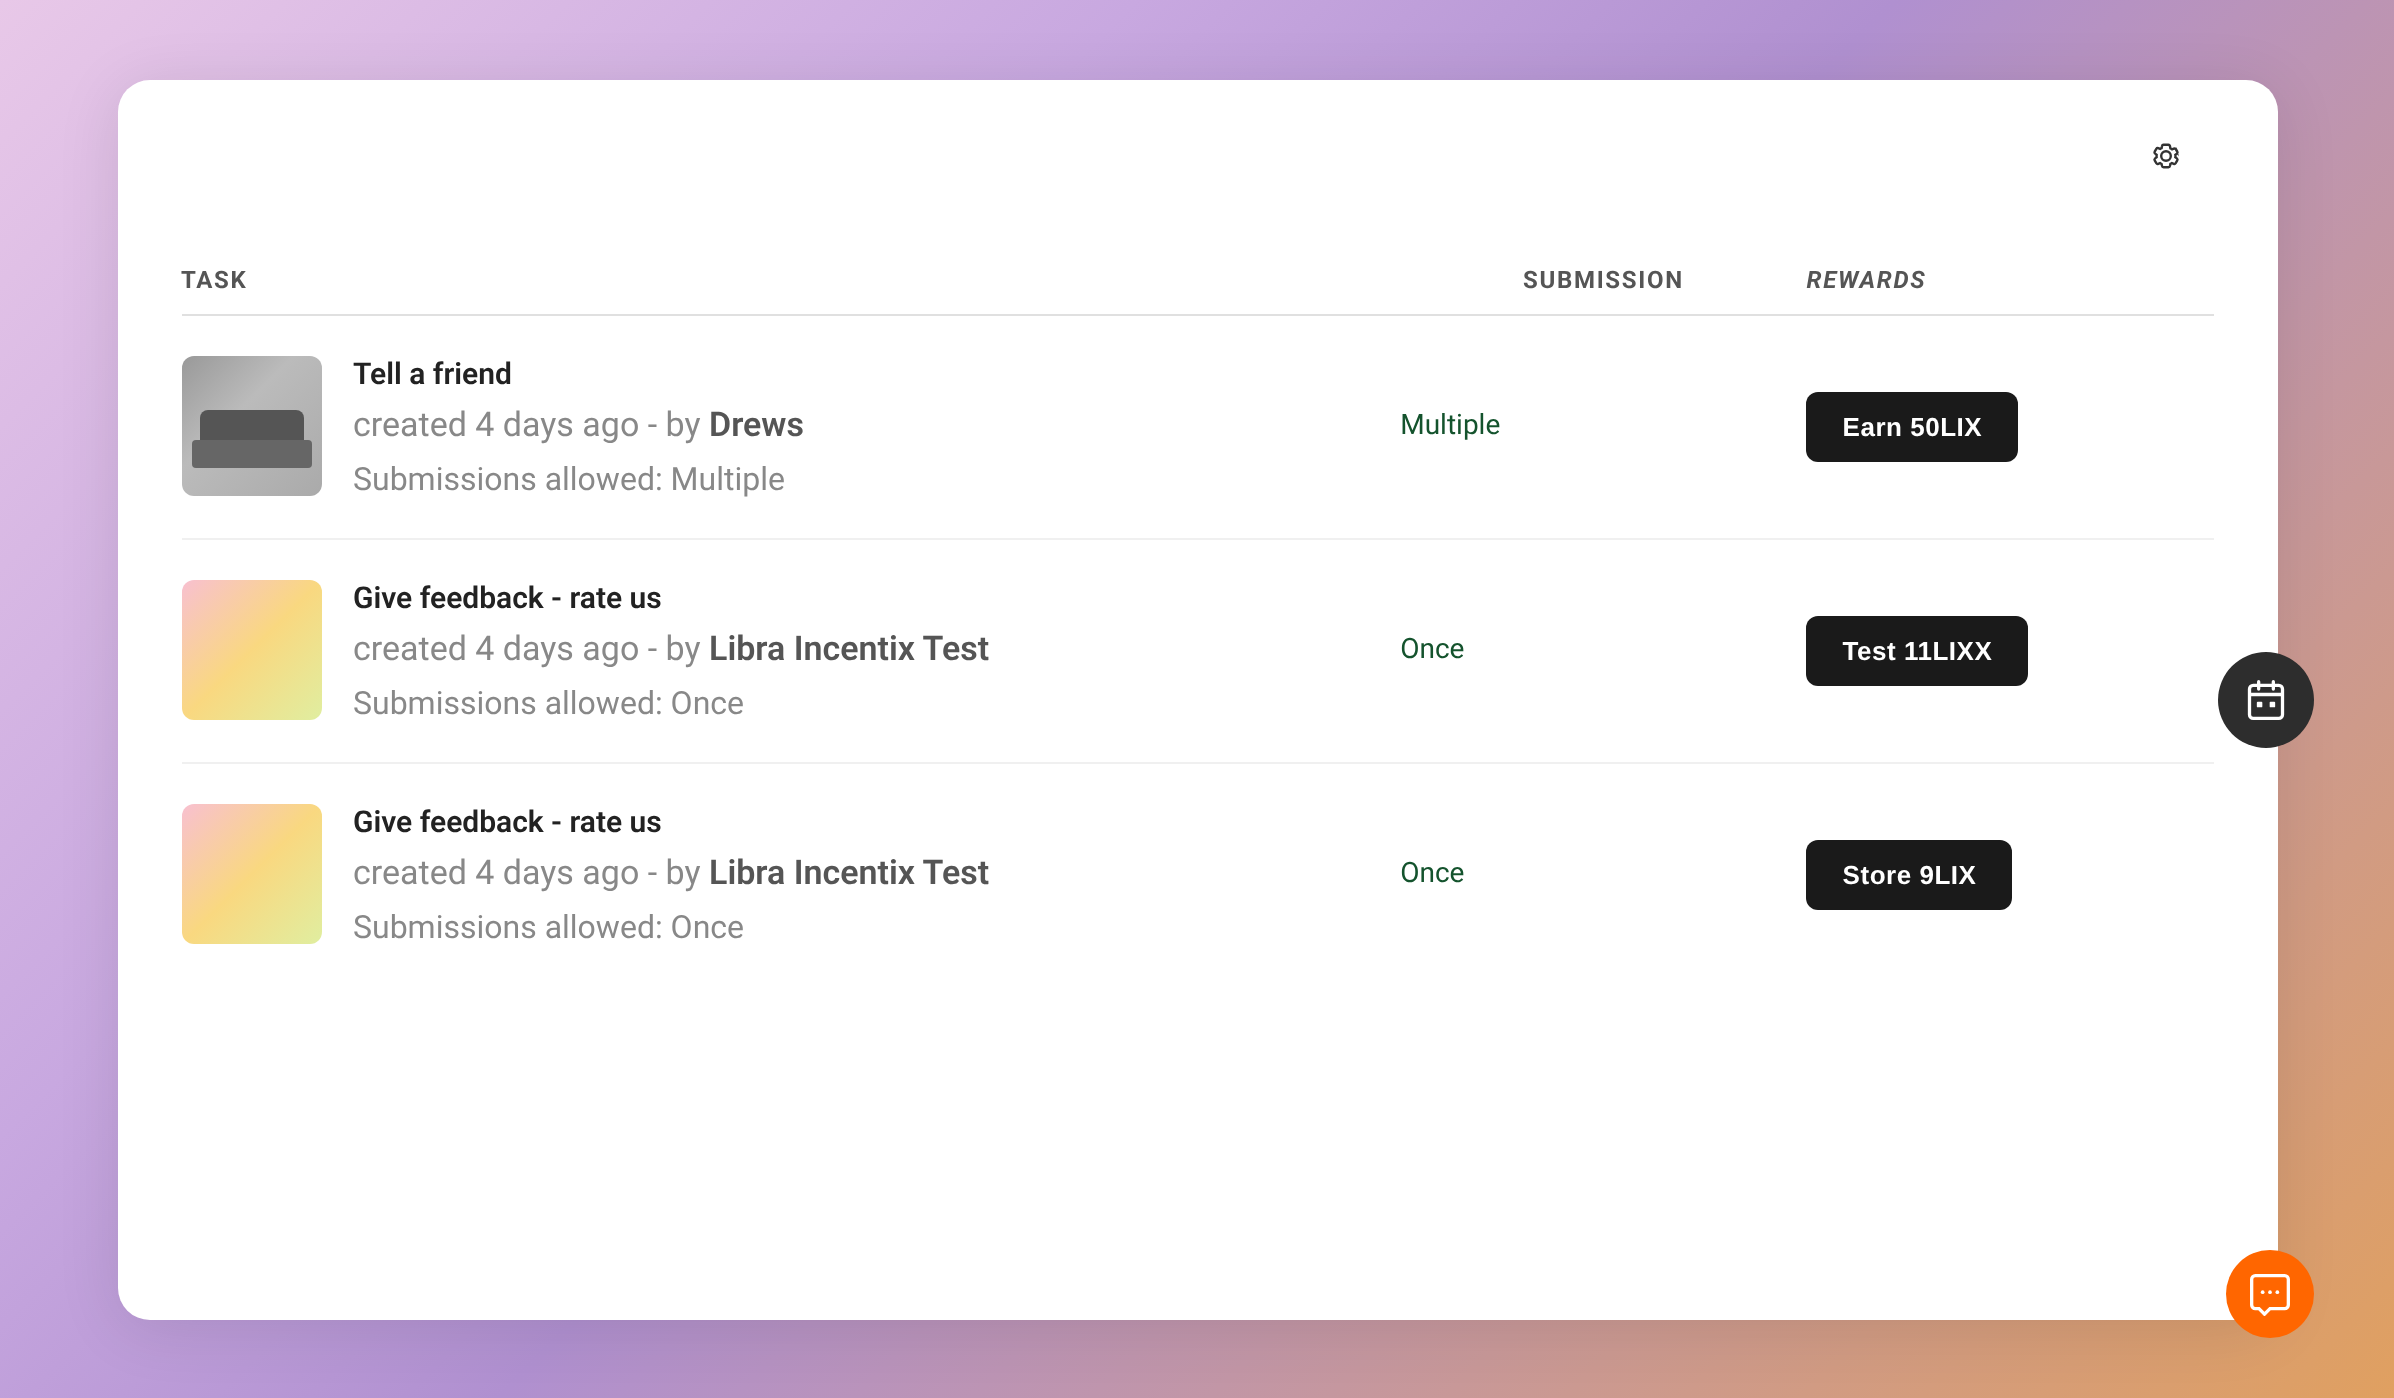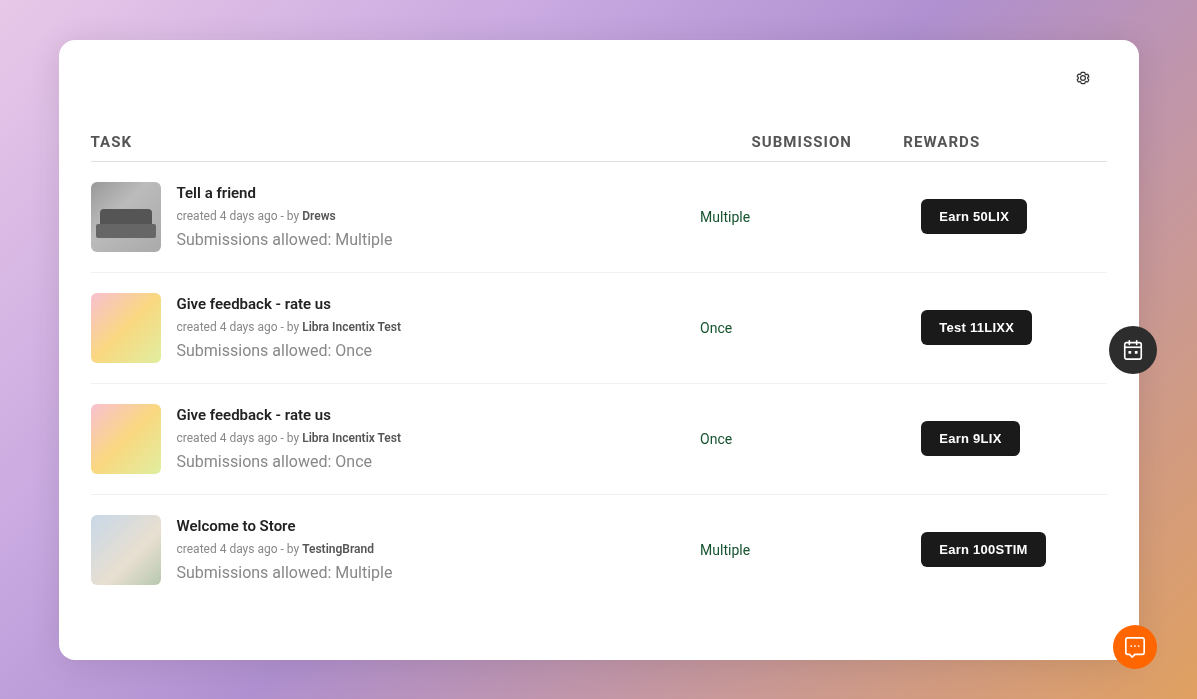--- a/index.html
+++ b/index.html
@@ -54,30 +54,30 @@
       font-size: 13px;
       margin-bottom: 18px;
       margin-top: 8px;
     }
     table {
       width: 100%;
       border-collapse: collapse;
     }
     thead tr th {
       text-align: left;
-      font-size: 15px;
+      font-size: 12px;
       font-weight: 700;
       color: #555;
       letter-spacing: 0.07em;
       padding: 8px 0 10px 0;
       border-bottom: 1.5px solid #e0e0e0;
     }
     th.task-col { width: 60%; padding-left: 0; }
     th.submission-col { width: 20%; text-align: center; }
-    th.rewards-col { width: 20%; }
+    th.rewards-col { width: 20%; font-style: italic; }
     tbody tr {
       border-bottom: 1px solid #f0f0f0;
     }
     tbody tr:last-child { border-bottom: none; }
     .task-cell {
       display: flex;
       align-items: center;
       gap: 16px;
       padding: 20px 0;
     }
@@ -103,21 +103,21 @@
     .img-elephant {
       background: linear-gradient(135deg, #d0d8e8 0%, #e8e0d0 60%, #c8d0c0 100%);
     }
     .task-info { display: flex; flex-direction: column; gap: 7px; }
     .task-title {
       font-size: 15px;
       font-weight: 600;
       color: #222;
     }
     .task-meta {
-      font-size: 12px;
+      font-size: 17px;
       color: #888;
     }
     .task-meta-creator {
       font-weight: 600;
       color: #555;
     }
     .task-submissions {
       font-size: 16px;
       color: #888;
     }
@@ -133,21 +133,20 @@
       background: #1a1a1a;
       color: #fff;
       border: none;
       border-radius: 6px;
       padding: 10px 18px;
       font-size: 13px;
       font-weight: 700;
       cursor: pointer;
       letter-spacing: 0.02em;
       white-space: nowrap;
-      margin-left: 18px;
     }
     .float-btn {
       position: fixed;
       right: 40px;
       top: 50%;
       transform: translateY(-50%);
       width: 48px;
       height: 48px;
       background: #2d2d2d;
       border-radius: 50%;
@@ -243,39 +242,21 @@
         </div>
         <div class="task-info">
           <span class="task-title">Give feedback - rate us</span>
           <span class="task-meta">created 4 days ago - by <span class="task-meta-creator">Libra Incentix Test</span></span>
           <span class="task-submissions">Submissions allowed: Once</span>
         </div>
       </div>
     </td>
     <td class="submission-col-cell">Once</td>
     <td class="rewards-col-cell">
-      <button class="earn-btn">Earn 9LIX</button>
-    </td>
-  </tr>
-          <tr>
-    <td>
-      <div class="task-cell">
-        <div class="img-placeholder img-elephant" style="background: linear-gradient(135deg, #c8d8e8 0%, #e8dfd0 60%, #b8c8b0 100%);">
-          
-        </div>
-        <div class="task-info">
-          <span class="task-title">Welcome to Store</span>
-          <span class="task-meta">created 4 days ago - by <span class="task-meta-creator">TestingBrand</span></span>
-          <span class="task-submissions">Submissions allowed: Multiple</span>
-        </div>
-      </div>
-    </td>
-    <td class="submission-col-cell">Multiple</td>
-    <td class="rewards-col-cell">
-      <button class="earn-btn">Earn 100STIM</button>
+      <button class="earn-btn">Store 9LIX</button>
     </td>
   </tr>
         </tbody>
     </table>
   </div>
 </div>
 
 <div class="float-btn">
   <svg width="22" height="22" viewBox="0 0 24 24" fill="none" xmlns="http://www.w3.org/2000/svg">
     <rect x="3" y="4" width="18" height="18" rx="2" stroke="white" stroke-width="1.8"></rect>

